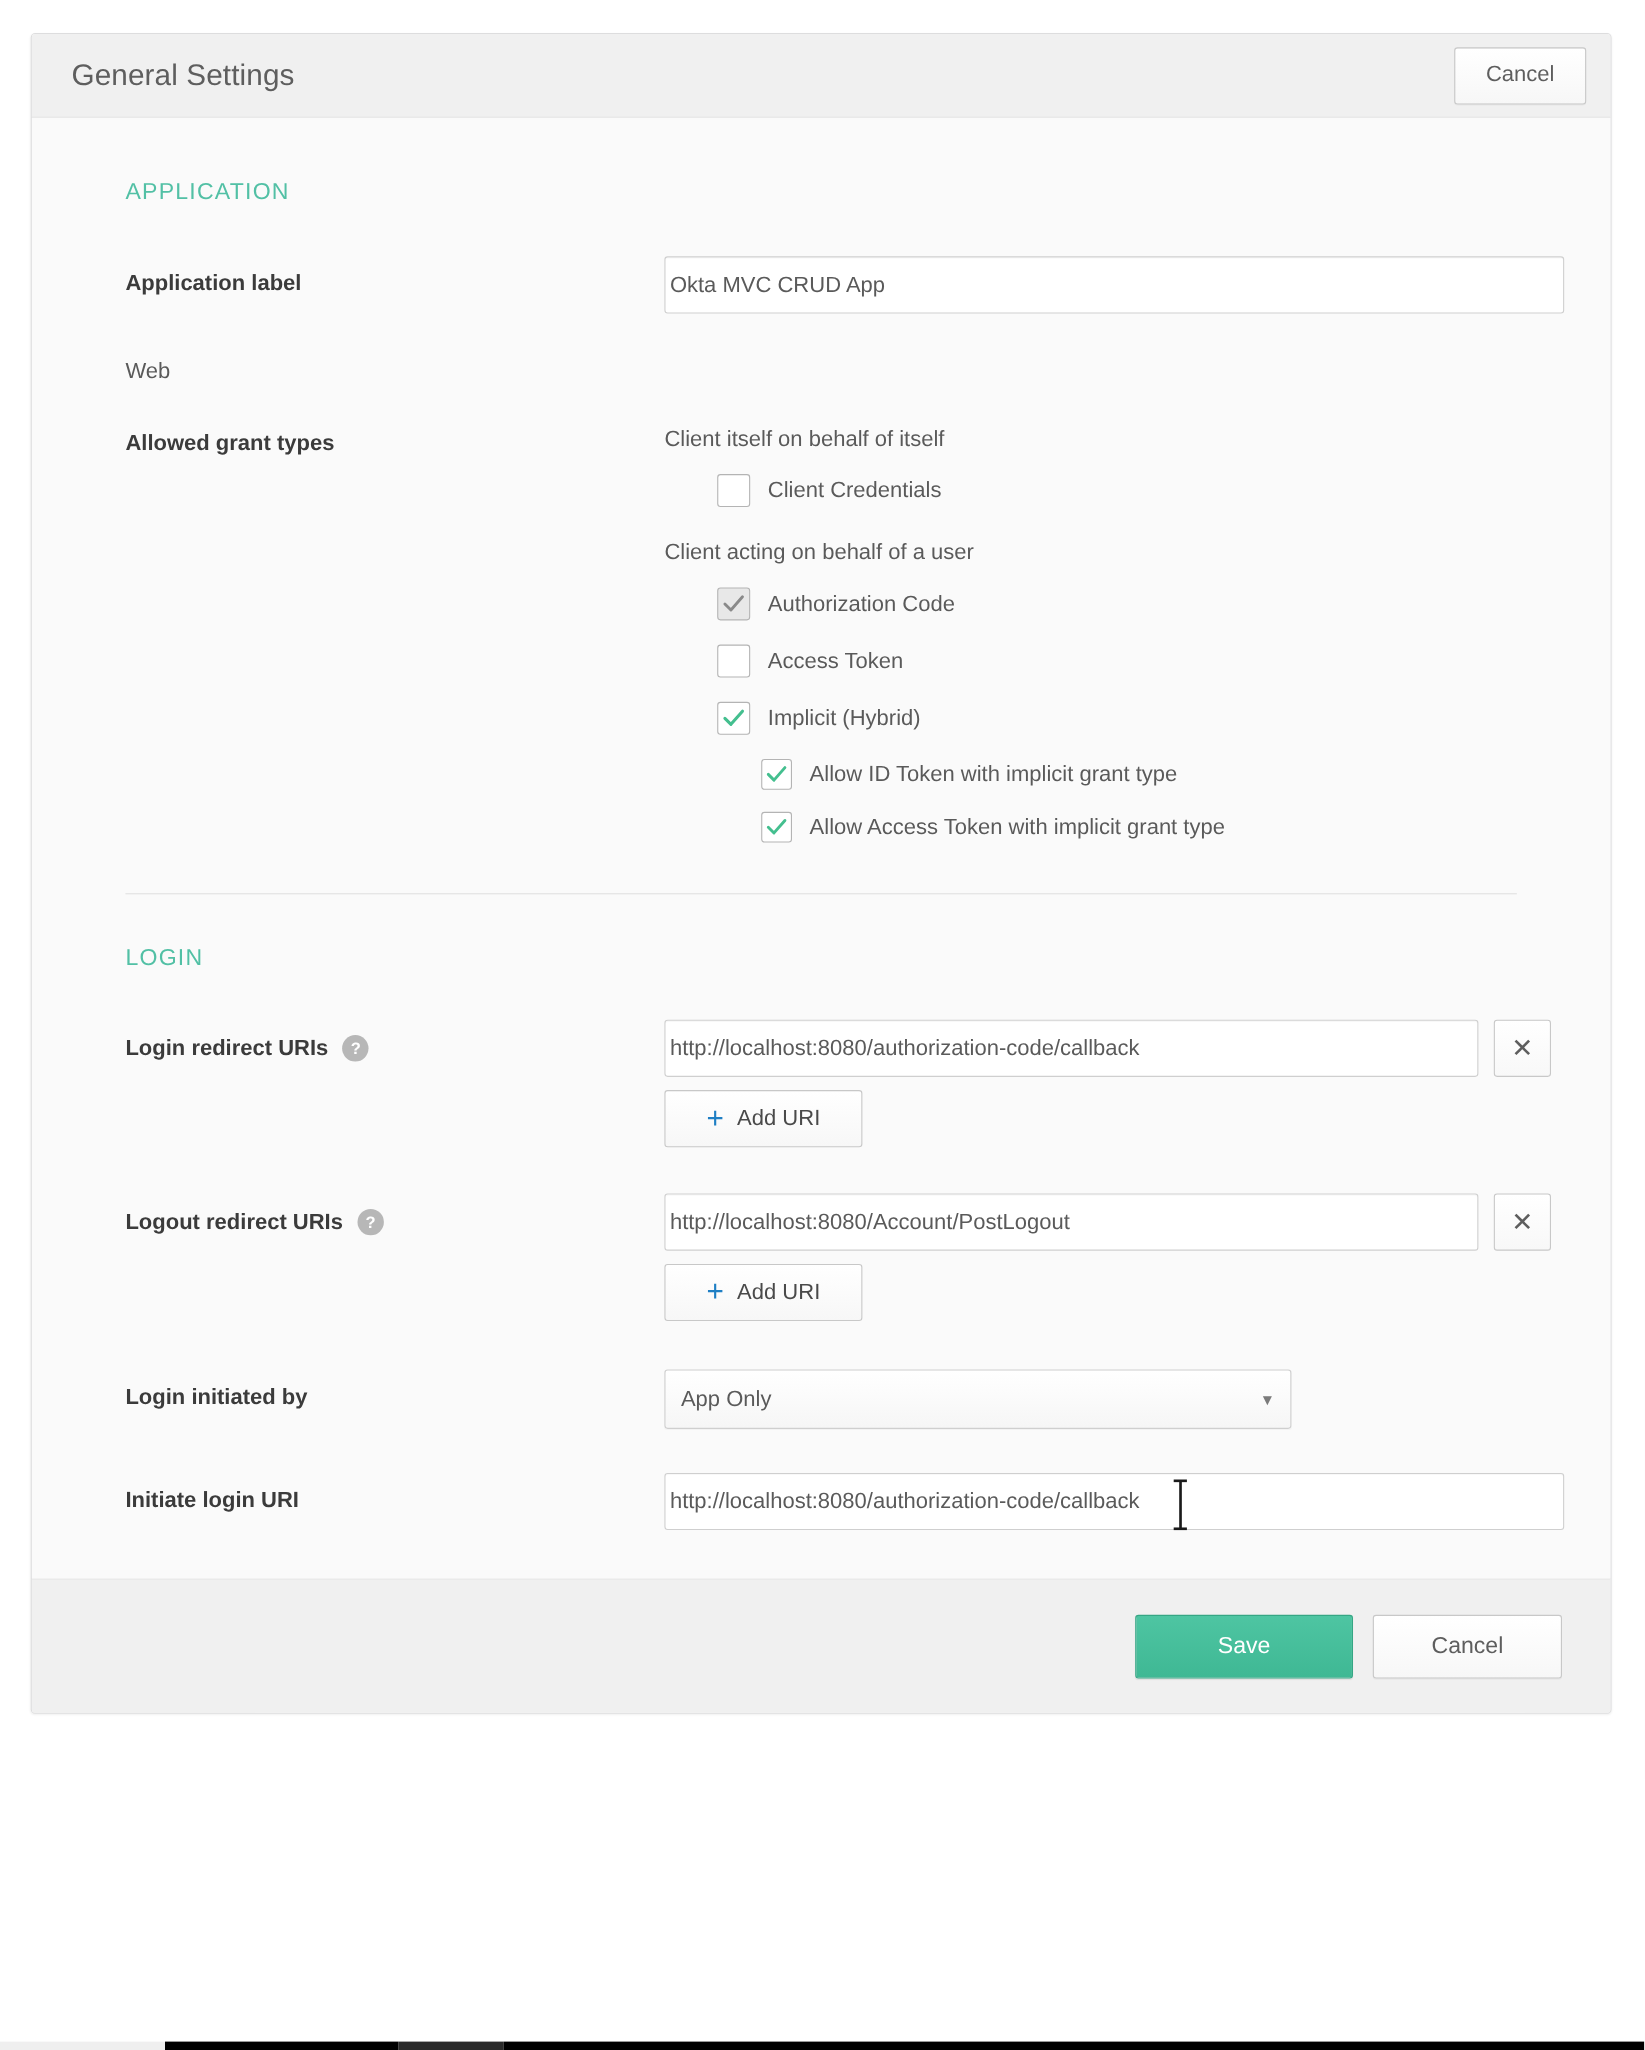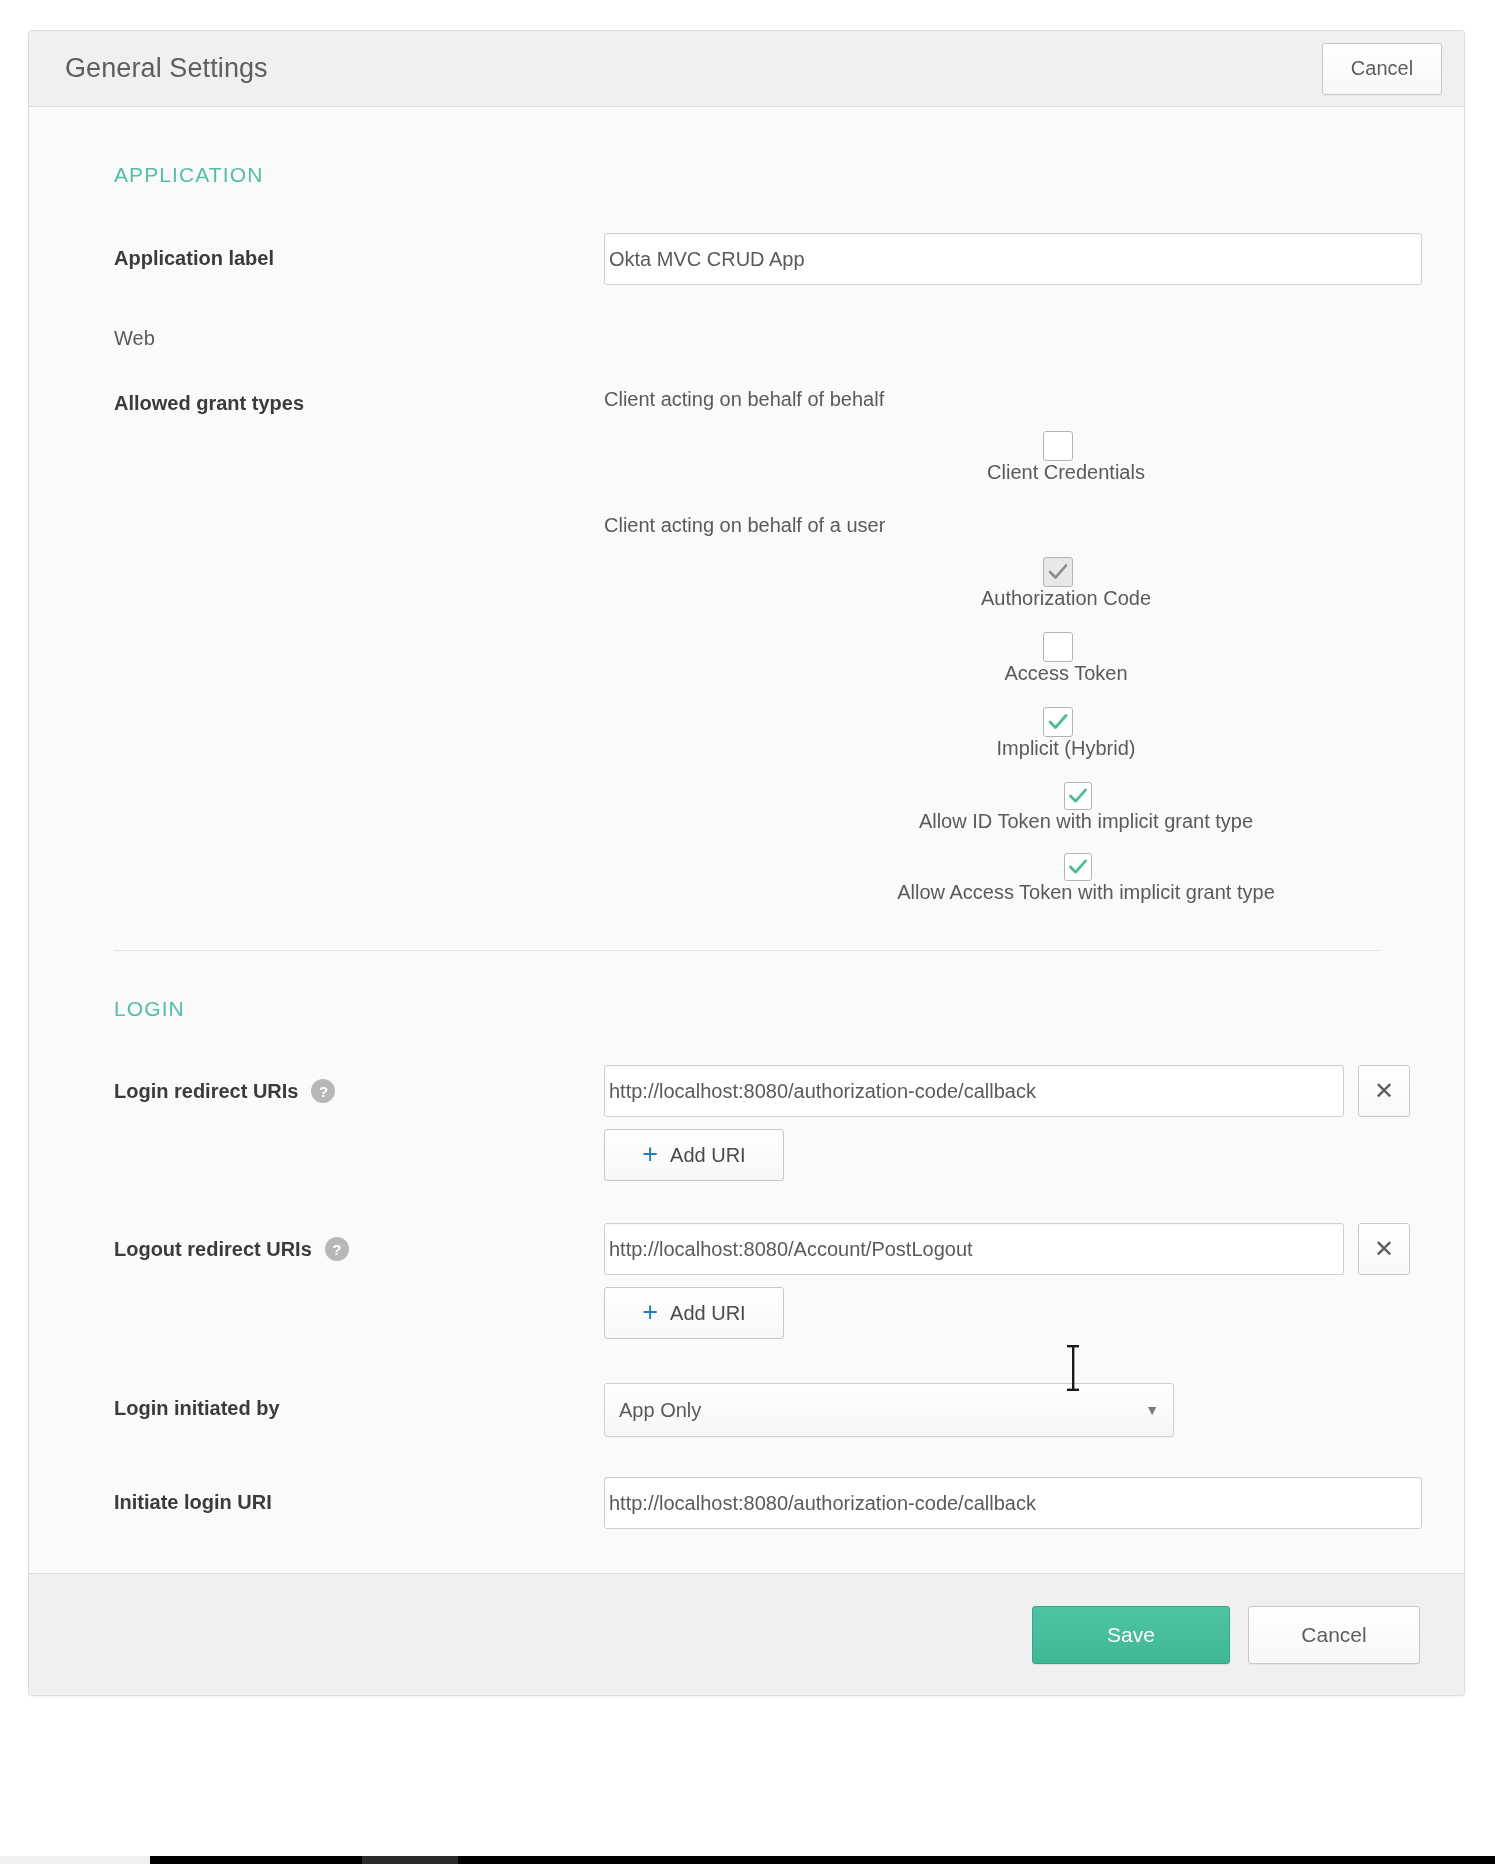--- a/index.html
+++ b/index.html
@@ -151,21 +151,20 @@
     color: #5a5a5a;
     margin-bottom: 20px;
   }
   .grant-caption.second { margin-top: 30px; }
 
   .cb-row {
     display: flex;
     align-items: center;
     margin-bottom: 22px;
     margin-left: 48px;
-    flex-direction: column;
   }
   .cb-row.indent2 { margin-left: 88px; margin-bottom: 20px; }
   .cb-row:last-child { margin-bottom: 0; }
 
   .cb {
     width: 30px;
     height: 30px;
     flex: 0 0 30px;
     border: 1px solid #b4b4b4;
     border-radius: 3px;
@@ -336,21 +335,21 @@
       <div class="row">
         <div class="row-field">
           <div class="static-value">Web</div>
         </div>
       </div>
 
       <div class="row">
         <div class="row-label">Allowed grant types</div>
         <div class="row-field grant-group">
 
-          <div class="grant-caption">Client acting on behalf of behalf</div>
+          <div class="grant-caption">Client itself on behalf of itself</div>
 
           <div class="cb-row">
             <div class="cb"></div>
             <div class="cb-label">Client Credentials</div>
           </div>
 
           <div class="grant-caption second">Client acting on behalf of a user</div>
 
           <div class="cb-row">
             <div class="cb disabled">

